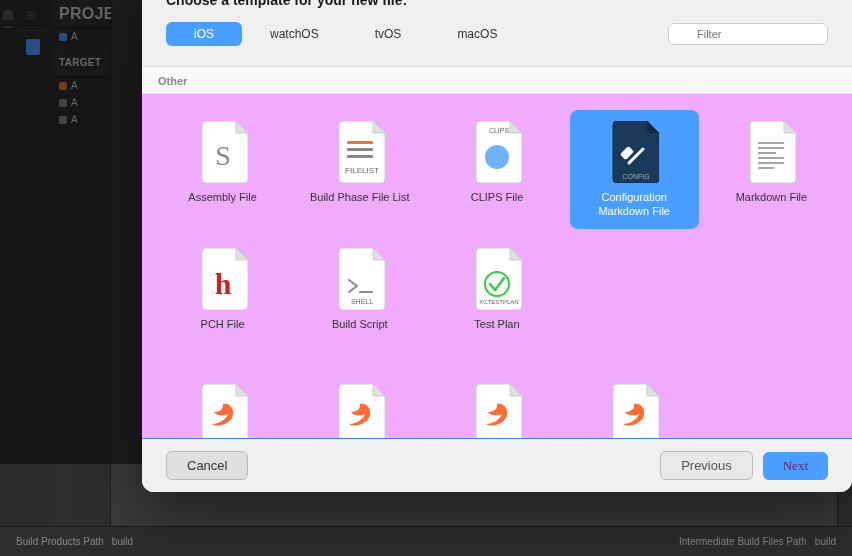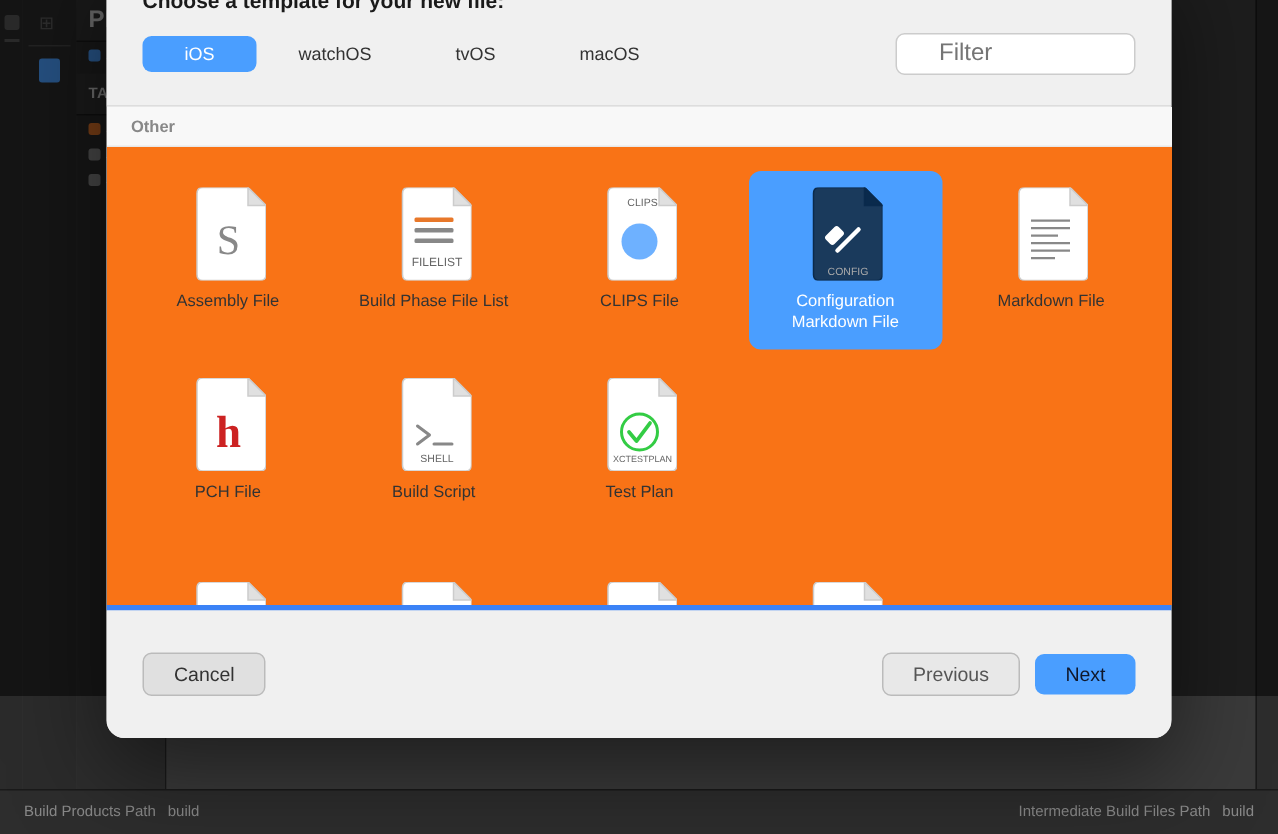--- a/index.html
+++ b/index.html
@@ -14,21 +14,21 @@
 
     
     .dialog-overlay {
       position: absolute;
       top: 0; left: 0;
       width: 852px;
       height: 464px;
       background: rgba(0,0,0,0.5);
       display: flex;
       align-items: center;
-      justify-content: center;
+      justify-content: flex-end;
       z-index: 100;
     }
 
     .dialog {
       background: #f0f0f0;
       border-radius: 12px;
       width: 710px;
       max-height: 520px;
       display: flex;
       flex-direction: column;
@@ -71,41 +71,41 @@
       background: #4a9eff;
       color: white;
       border-radius: 6px;
     }
 
     .filter-input {
       background: white;
       border: 1px solid #ccc;
       border-radius: 6px;
       padding: 4px 10px 4px 28px;
-      font-size: 16px;
+      font-size: 11px;
       color: #666;
       width: 160px;
       outline: none;
       position: relative;
     }
 
     .tabs-row {
       display: flex;
       align-items: center;
       padding: 0 0 8px 0;
     }
 
     
     .dialog-content {
-      background: #f97316;
+      background: #f0abfc;
       flex: 1;
       overflow-y: auto;
       padding: 0;
       border-top: 1px solid #ddd;
-      border-bottom: 4px solid #3b82f6;
+      border-bottom: 1px solid #3b82f6;
     }
 
     .section-header {
       padding: 8px 16px 6px;
       font-size: 11px;
       font-weight: 600;
       color: #888;
       background: #f8f8f8;
       border-bottom: 1px solid #e8e8e8;
     }
@@ -146,21 +146,21 @@
 
     .file-name {
       font-size: 11px;
       color: #333;
       text-align: center;
       line-height: 1.3;
     }
 
     
     .dialog-footer {
-      padding: 28px 24px;
+      padding: 12px 24px;
       background: #f0f0f0;
       display: flex;
       align-items: center;
       justify-content: flex-end;
       gap: 10px;
     }
 
     .btn {
       padding: 6px 20px;
       border-radius: 6px;
@@ -179,21 +179,22 @@
 
     .btn-secondary {
       background: #e8e8e8;
       color: #555;
       border: 1px solid #bbb;
       margin-left: 40px;
     }
 
     .btn-primary {
       background: #4a9eff;
-      color: #0f172a;
+      color: #701a75;
+      font-family: Liberation Serif, serif;
     }
 
     
     .dialog-content::-webkit-scrollbar {
       width: 8px;
     }
     .dialog-content::-webkit-scrollbar-track {
       background: #f0f0f0;
     }
     .dialog-content::-webkit-scrollbar-thumb {

